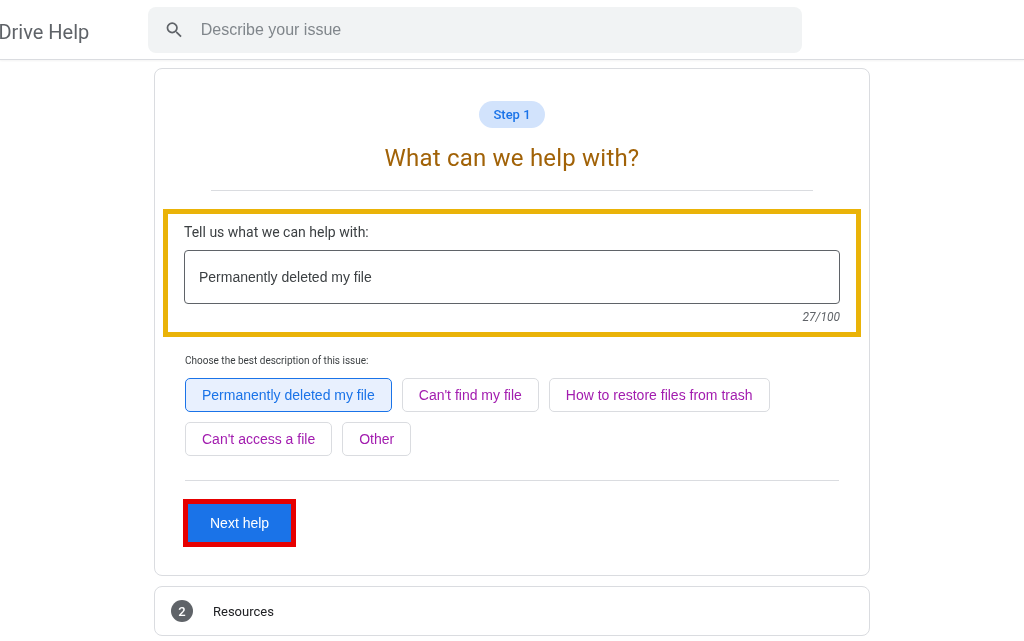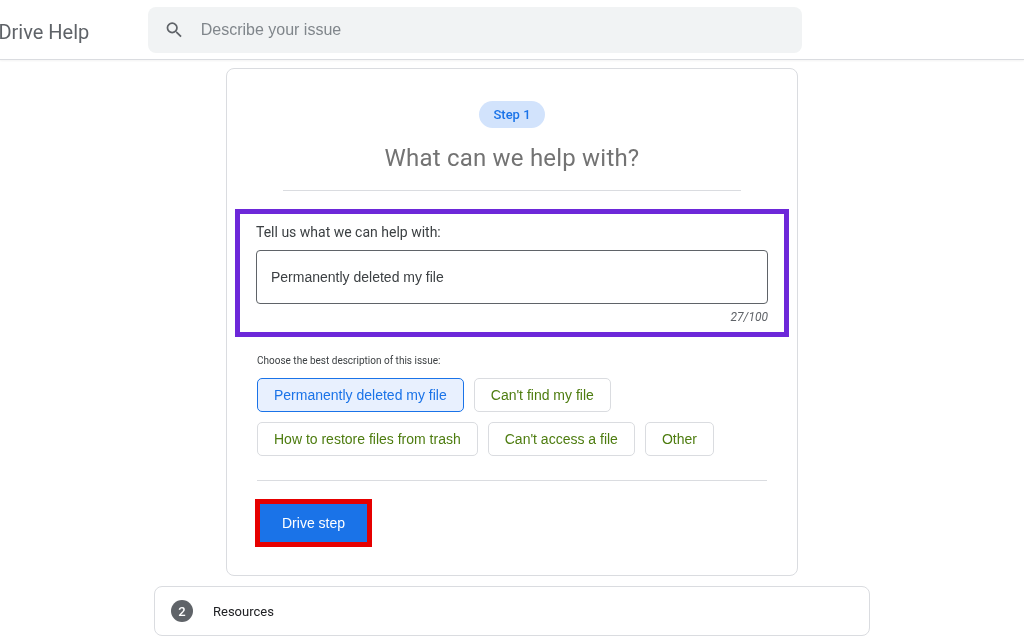--- a/index.html
+++ b/index.html
@@ -51,51 +51,51 @@
       outline: none;
       width: 100%;
     }
     .search-input::placeholder { color: #80868b; }
     .main {
       padding-top: 8px;
       display: flex;
       justify-content: center;
     }
     .card {
-      width: 572px;
+      width: 716px;
       border: 1px solid #dadce0;
       border-radius: 8px;
       background: #fff;
       padding: 32px 28px 24px;
     }
     .step-pill {
       display: inline-block;
       background: #d2e3fc;
       color: #1a73e8;
       font-size: 13px;
       padding: 6px 14px;
       border-radius: 14px;
       font-weight: 500;
     }
     .step-center { text-align: center; }
     .card h1 {
       text-align: center;
       font-size: 24px;
       font-weight: 400;
-      color: #737373;
+      color: #a16207;
       margin-top: 16px;
       letter-spacing: 0.2px;
     }
     .divider {
       border: none;
       border-top: 1px solid #dadce0;
       margin: 18px 28px 0;
     }
     .highlight-box {
-      border: 5px solid #6d28d9;
+      border: 5px solid #eab308;
       margin: 18px -20px 0;
       padding: 10px 16px 8px;
     }
     .field-label {
       font-size: 14px;
       color: #3c4043;
       margin-bottom: 10px;
     }
     .issue-input {
       width: 100%;
@@ -121,21 +121,21 @@
     }
     .chips {
       display: flex;
       flex-wrap: wrap;
       gap: 10px;
       margin-left: 2px;
     }
     .chip {
       border: 1px solid #dadce0;
       background: #fff;
-      color: #4d7c0f;
+      color: #a21caf;
       font-size: 14px;
       padding: 8px 16px;
       border-radius: 5px;
       cursor: pointer;
       white-space: nowrap;
     }
     .chip.selected {
       background: #e8f0fe;
       border-color: #1a73e8;
       color: #1a73e8;
@@ -217,21 +217,21 @@
       <button class="chip selected">Permanently deleted my file</button>
       <button class="chip">Can't find my file</button>
       <button class="chip">How to restore files from trash</button>
       <button class="chip">Can't access a file</button>
       <button class="chip">Other</button>
     </div>
 
     <hr class="divider2">
 
     <div class="next-wrap">
-      <button class="next-btn">Drive step</button>
+      <button class="next-btn">Next help</button>
     </div>
   </div>
 </div>
 
 <div class="step2">
   <div class="step-num">2</div>
   <div class="step2-label">Resources</div>
 </div>
 
 </body></html>

